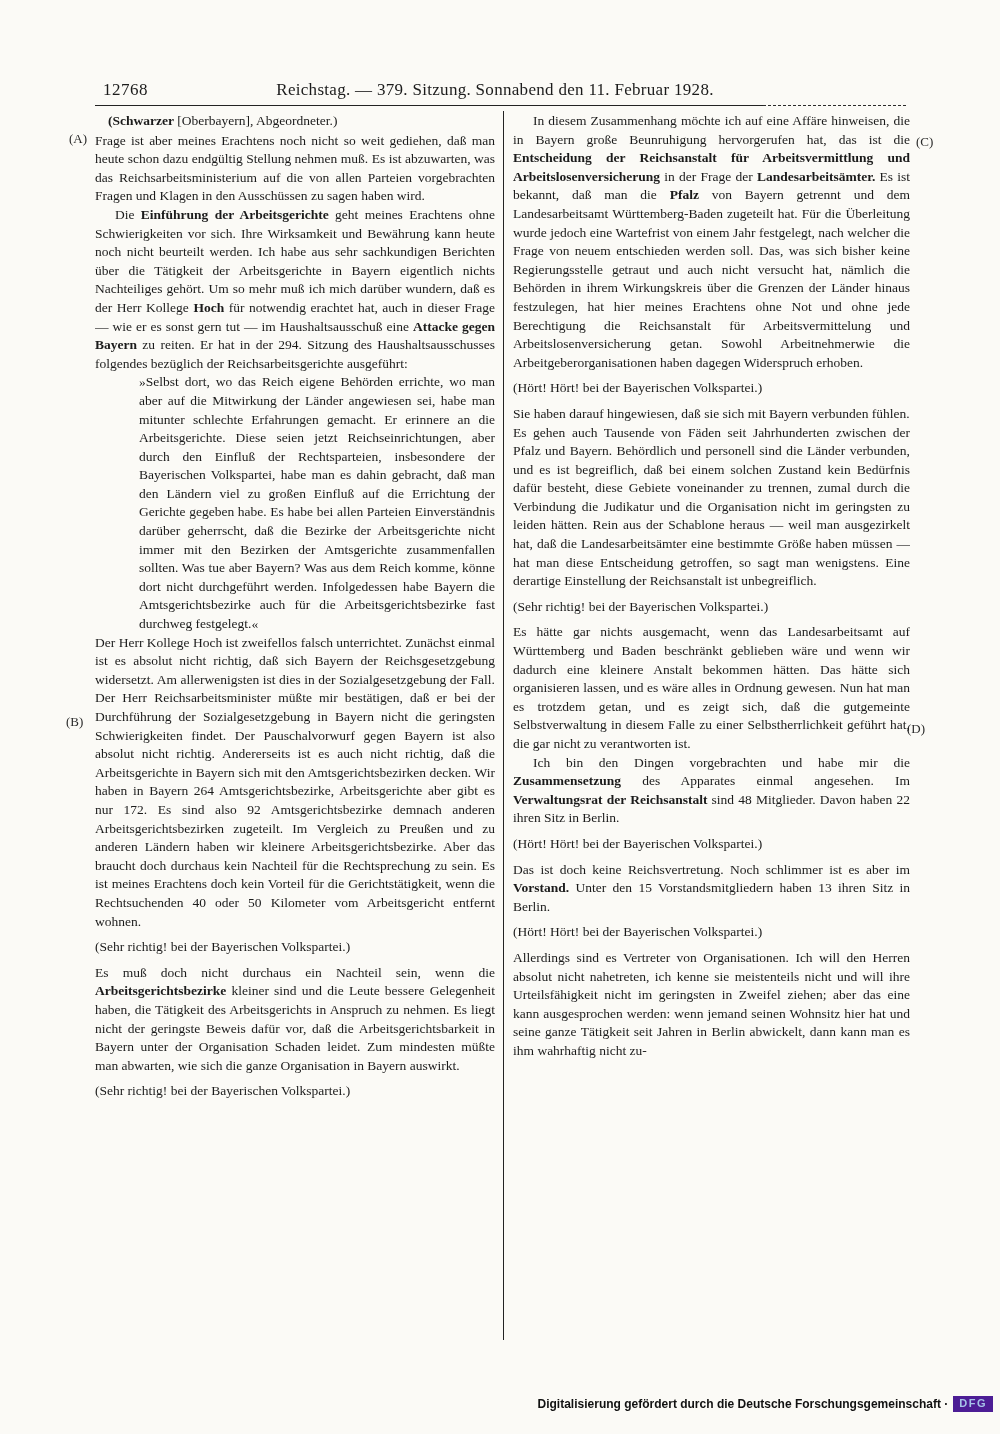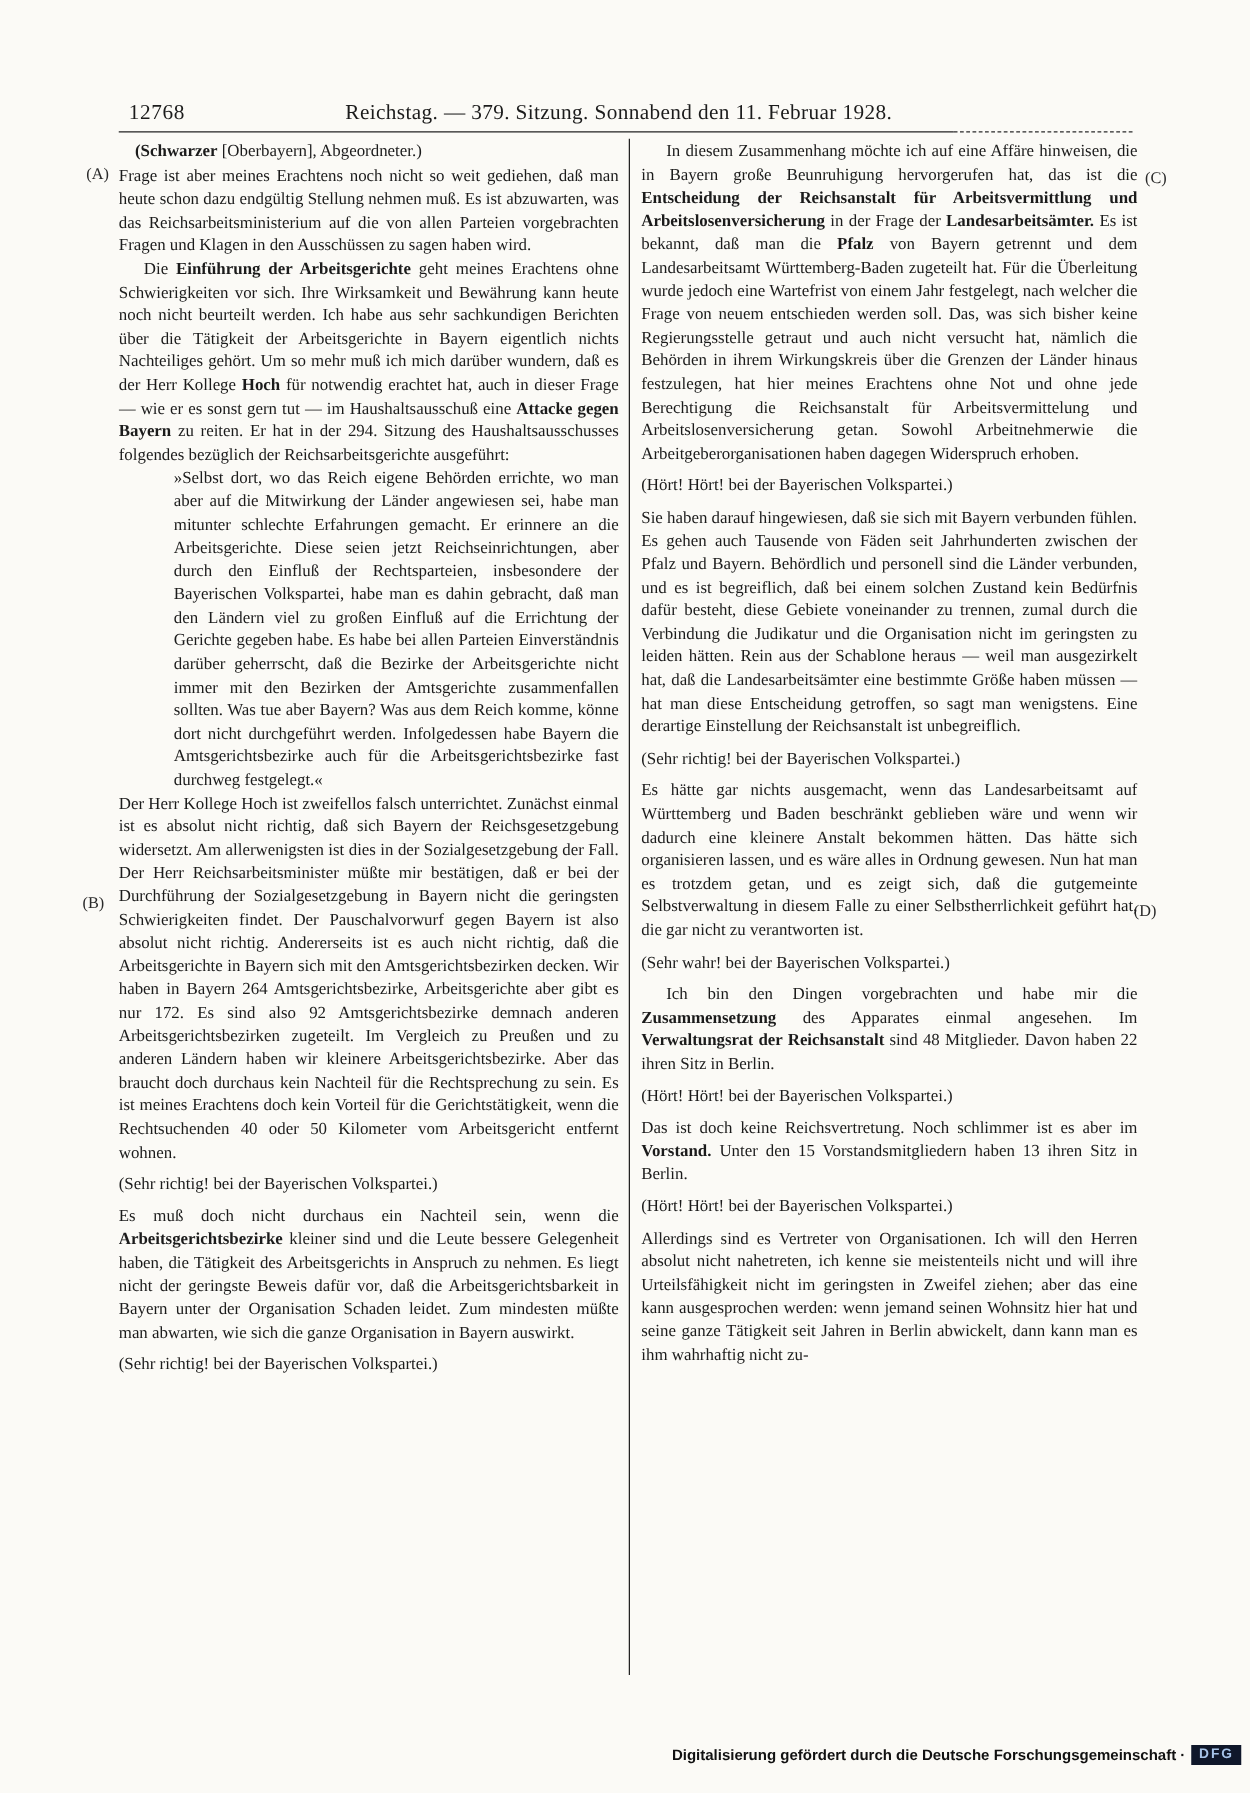--- a/index.html
+++ b/index.html
@@ -80,26 +80,25 @@
       <p class="para"><span>Es muß doch nicht durchaus ein Nachteil sein, wenn die </span><span class="bold">Arbeitsgerichtsbezirke</span><span> kleiner sind und die Leute bessere Gelegenheit haben, die Tätigkeit des Arbeitsgerichts in Anspruch zu nehmen.  Es liegt nicht der geringste Beweis dafür vor, daß die Arbeitsgerichtsbarkeit in Bayern unter der Organisation Schaden leidet. Zum mindesten müßte man abwarten, wie sich die ganze Organisation in Bayern auswirkt.</span></p>
       <p class="stage"><span>(Sehr richtig! bei der Bayerischen Volkspartei.)</span></p>
     </div>
   <div class="col col-right" id="col-right">
       <p class="para indent"><span>In diesem Zusammenhang möchte ich auf eine Affäre hinweisen, die in Bayern große Beunruhigung hervorgerufen hat, das ist die </span><span class="bold">Entscheidung der Reichsanstalt für Arbeitsvermittlung und Arbeitslosenversicherung</span><span> in der Frage der </span><span class="bold">Landesarbeitsämter.</span><span>  Es ist bekannt, daß man die </span><span class="bold">Pfalz</span><span> von Bayern getrennt und dem Landesarbeitsamt Württemberg-Baden zugeteilt hat. Für die Überleitung wurde jedoch eine Wartefrist von einem Jahr festgelegt, nach welcher die Frage von neuem entschieden werden soll.  Das, was sich bisher keine Regierungsstelle getraut und auch nicht versucht hat, nämlich die Behörden in ihrem Wirkungskreis über die Grenzen der Länder hinaus festzulegen, hat hier meines Erachtens ohne Not und ohne jede Berechtigung die Reichsanstalt für Arbeitsvermittelung und Arbeitslosenversicherung getan.  Sowohl Arbeitnehmerwie die Arbeitgeberorganisationen haben dagegen Widerspruch erhoben.</span></p>
       <p class="stage"><span>(Hört! Hört! bei der Bayerischen Volkspartei.)</span></p>
       <p class="para"><span>Sie haben darauf hingewiesen, daß sie sich mit Bayern verbunden fühlen.</span></p>
       <p class="para"><span>Es gehen auch Tausende von Fäden seit Jahrhunderten zwischen der Pfalz und Bayern.  Behördlich und personell sind die Länder verbunden, und es ist begreiflich, daß bei einem solchen Zustand kein Bedürfnis dafür besteht, diese Gebiete voneinander zu trennen, zumal durch die Verbindung die Judikatur und die Organisation nicht im geringsten zu leiden hätten.  Rein aus der Schablone heraus — weil man ausgezirkelt hat, daß die Landesarbeitsämter eine bestimmte Größe haben müssen — hat man diese Entscheidung getroffen, so sagt man wenigstens.  Eine derartige Einstellung der Reichsanstalt ist unbegreiflich.</span></p>
       <p class="stage"><span>(Sehr richtig! bei der Bayerischen Volkspartei.)</span></p>
       <p class="para"><span>Es hätte gar nichts ausgemacht, wenn das Landesarbeitsamt auf Württemberg und Baden beschränkt geblieben wäre und wenn wir dadurch eine kleinere Anstalt bekommen hätten.  Das hätte sich organisieren lassen, und es wäre alles in Ordnung gewesen.  Nun hat man es trotzdem getan, und es zeigt sich, daß die gutgemeinte Selbstverwaltung in diesem Falle zu einer Selbstherrlichkeit geführt hat, die gar nicht zu verantworten ist.</span></p>
-      <p class="stage"><span>(Sehr wahr! bei der Bayerischen Volkspartei.)</span></p>
       <p class="para indent"><span>Ich bin den Dingen vorgebrachten und habe mir die </span><span class="bold">Zusammensetzung</span><span> des Apparates einmal angesehen. Im </span><span class="bold">Verwaltungsrat der Reichsanstalt</span><span> sind 48 Mitglieder.  Davon haben 22 ihren Sitz in Berlin.</span></p>
       <p class="stage"><span>(Hört! Hört! bei der Bayerischen Volkspartei.)</span></p>
       <p class="para"><span>Das ist doch keine Reichsvertretung.  Noch schlimmer ist es aber im </span><span class="bold">Vorstand.</span><span>  Unter den 15 Vorstandsmitgliedern haben 13 ihren Sitz in Berlin.</span></p>
       <p class="stage"><span>(Hört! Hört! bei der Bayerischen Volkspartei.)</span></p>
       <p class="para"><span>Allerdings sind es Vertreter von Organisationen.  Ich will den Herren absolut nicht nahetreten, ich kenne sie meistenteils nicht und will ihre Urteilsfähigkeit nicht im geringsten in Zweifel ziehen; aber das eine kann ausgesprochen werden: wenn jemand seinen Wohnsitz hier hat und seine ganze Tätigkeit seit Jahren in Berlin abwickelt, dann kann man es ihm wahrhaftig nicht zu-</span></p>
     </div>
 
   <div class="footer">
     <span>Digitalisierung gefördert durch die Deutsche Forschungsgemeinschaft ·</span>
-    <span class="dfg-logo" style="background: #0f172a; color: rgb(166, 195, 232);">DFG</span>
+    <span class="dfg-logo" style="background: #4c1d95; color: rgb(166, 195, 232);">DFG</span>
   </div>
 
 </div>
 
 </body></html>

